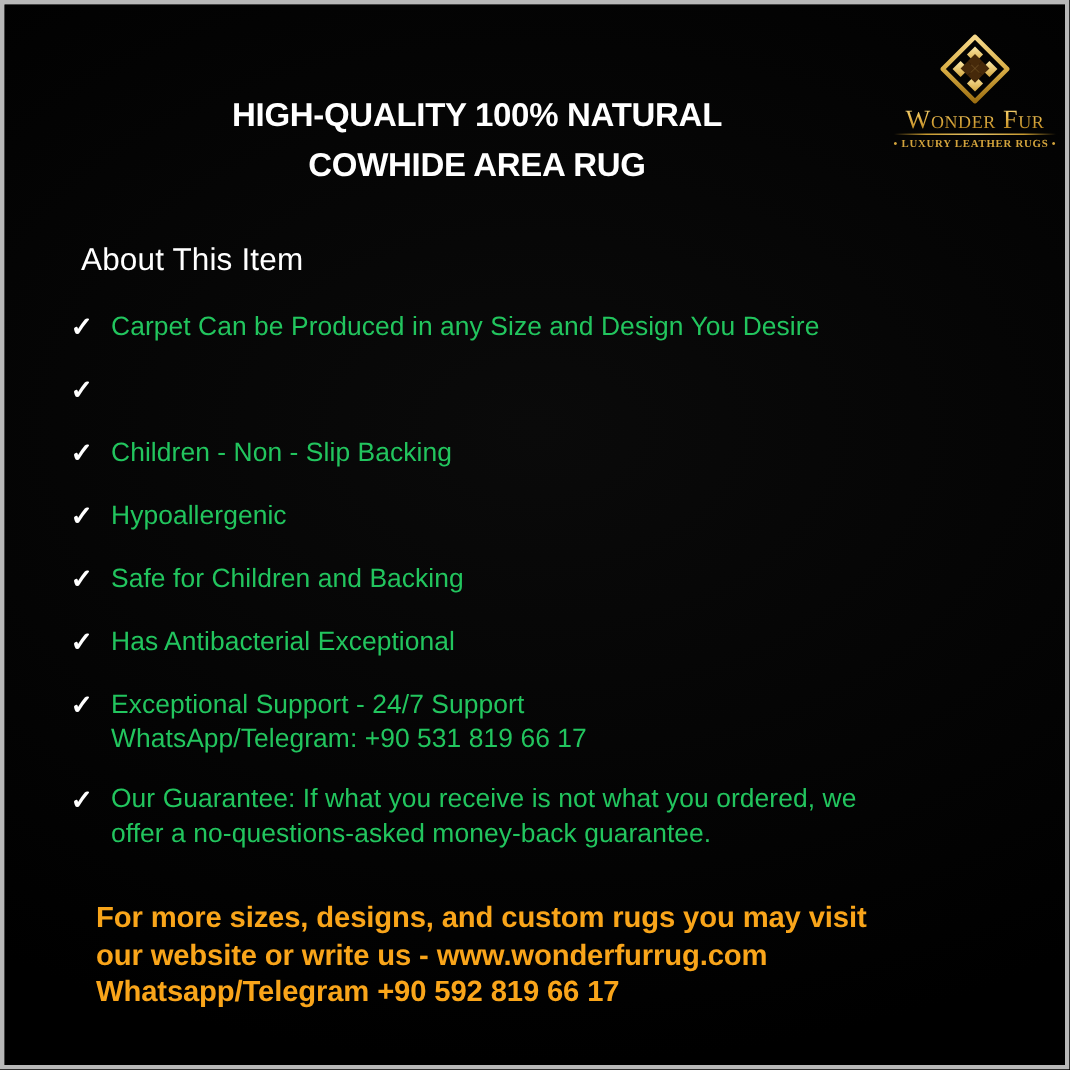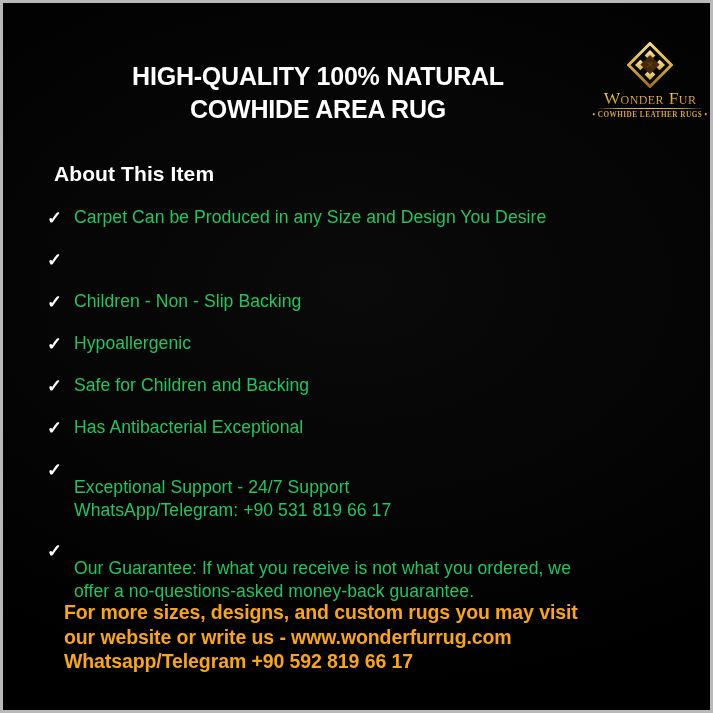--- a/index.html
+++ b/index.html
@@ -28,21 +28,21 @@
     position: absolute;
     inset: 0;
     background:
       radial-gradient(ellipse 120% 80% at 50% 40%, #0a0a0a 0%, #000000 75%);
   }
 
   
   .logo {
     position: absolute;
     left: 589px;
-    top: 39px;
+    top: 20px;
     width: 116px;
     height: 72px;
     text-align: center;
     user-select: none;
   }
   .logo-diamond {
     position: relative;
     width: 46px;
     height: 46px;
     margin: 0 auto 1px auto;
@@ -80,34 +80,34 @@
 
   
   .headline {
     position: absolute;
     left: 56px;
     top: 57px;
     width: 518px;
     text-align: center;
     color: #ffffff;
     font-weight: 700;
-    font-size: 25px;
+    font-size: 22px;
     line-height: 33px;
     letter-spacing: -0.2px;
     font-stretch: condensed;
   }
   .headline .l2 { display: block; }
 
   
   .section-title {
     position: absolute;
     left: 51px;
     top: 158px;
     color: #ffffff;
-    font-weight: 700;
+    font-weight: 400;
     font-size: 21px;
     line-height: 26px;
     letter-spacing: 0.1px;
   }
 
   
   .features {
     position: absolute;
     left: 44px;
     top: 203px;
@@ -133,21 +133,21 @@
   .feature-text {
     color: #22c55e;
     font-size: 17.6px;
     line-height: 22px;
     letter-spacing: 0.05px;
     white-space: pre-line;
   }
 
   
   .feature.two-line { margin-bottom: 17px; }
-  .feature.two-line .feature-text { line-height: 23px; margin-top: 18px; }
+  .feature.two-line .feature-text { line-height: 23px; }
 
   
   .footer {
     position: absolute;
     left: 61px;
     top: 597px;
     color: #f9a51a;
     font-weight: 700;
     font-size: 19.5px;
     line-height: 24.5px;
@@ -187,21 +187,21 @@
         <g fill="#46290a">
           <rect x="19.6" y="14.4" width="6.8" height="6.8" transform="rotate(45 23 17.8)"></rect>
           <rect x="19.6" y="24" width="6.8" height="6.8" transform="rotate(45 23 27.4)"></rect>
           <rect x="14.8" y="19.2" width="6.8" height="6.8" transform="rotate(45 18.2 22.6)"></rect>
           <rect x="24.4" y="19.2" width="6.8" height="6.8" transform="rotate(45 27.8 22.6)"></rect>
         </g>
       </svg>
     </div>
     <div class="logo-name">Wonder Fur</div>
     <div class="logo-rule"></div>
-    <div class="logo-tag">• COWHIDE LEATHER RUGS •</div>
+    <div class="logo-tag">• LUXURY LEATHER RUGS •</div>
   </div>
 
   <div class="headline">
     <span>HIGH-QUALITY 100% NATURAL</span>
     <span class="l2">COWHIDE AREA RUG</span>
   </div>
 
   <div class="section-title">About This Item</div>
 
   <div class="features">

